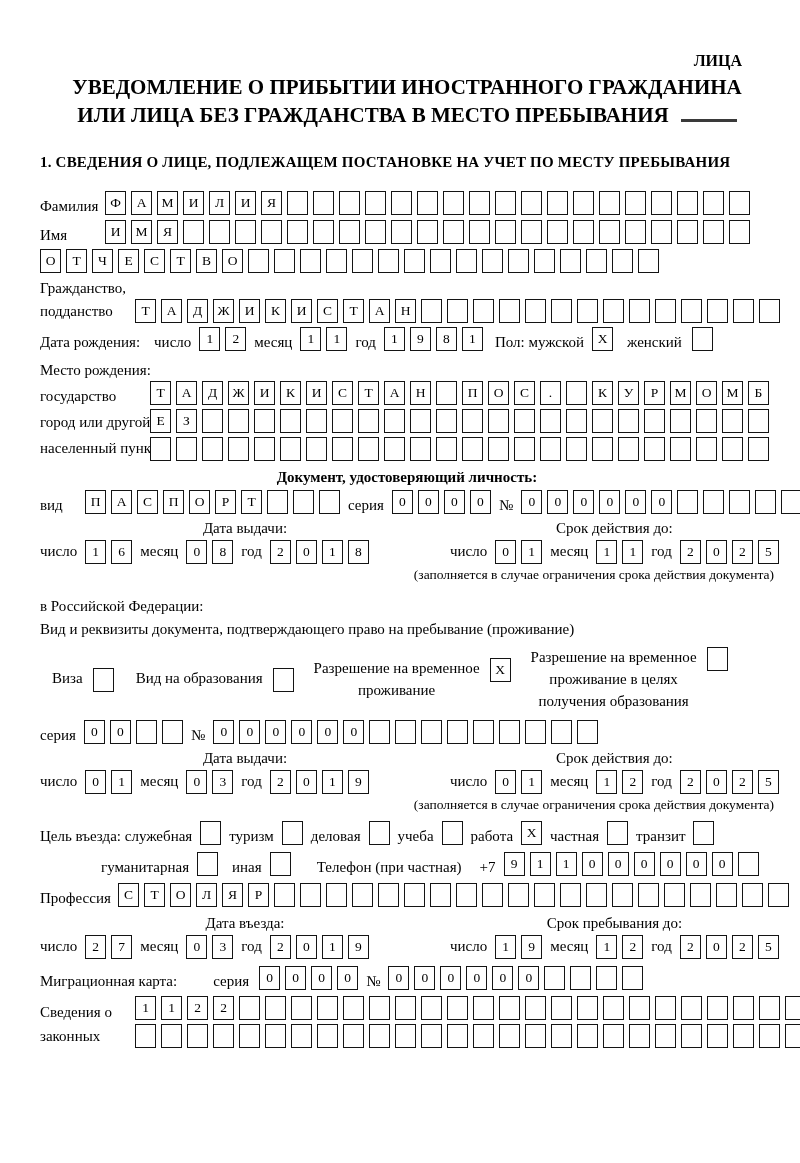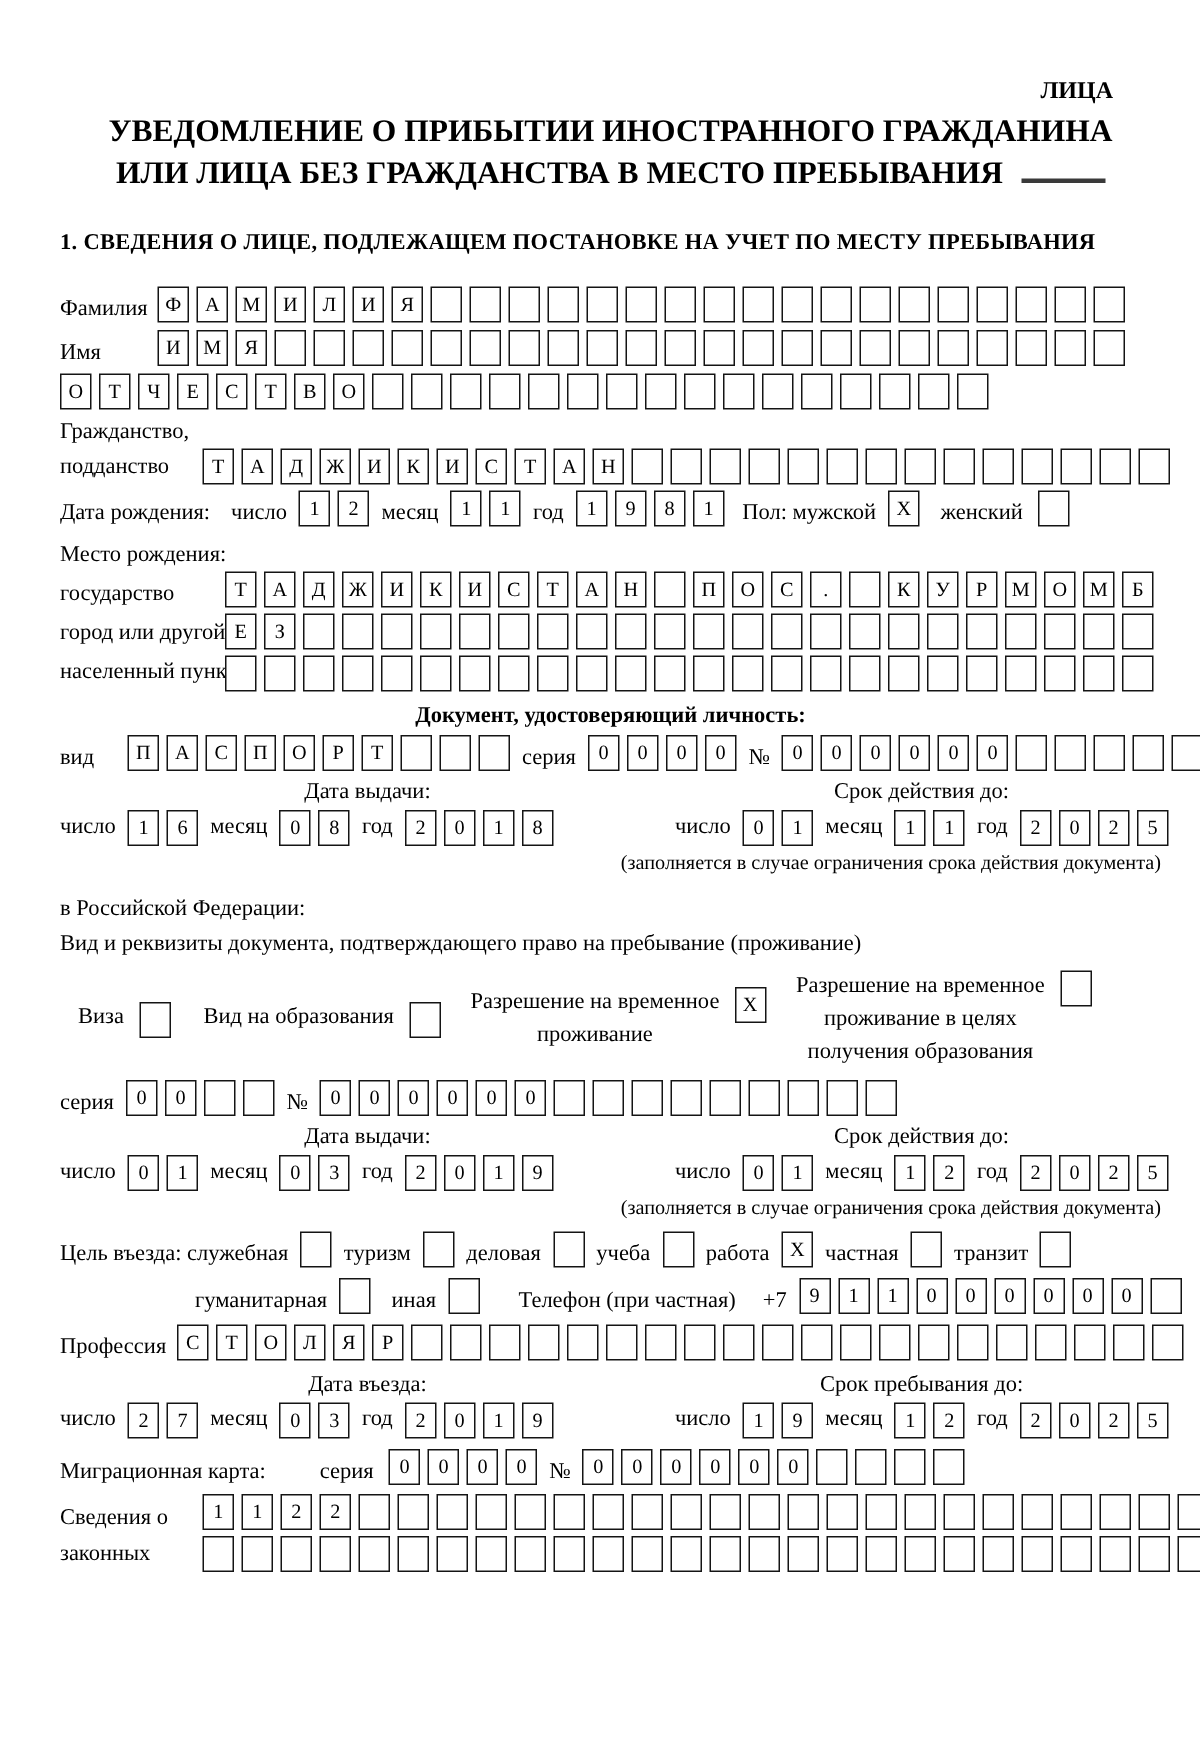--- a/index.html
+++ b/index.html
@@ -526,21 +526,21 @@
     <span class="inl gap8">частная</span>
     <span class="cg">
         <span class="c"></span>
       </span>
     <span class="inl gap8">транзит</span>
     <span class="cg">
         <span class="c"></span>
       </span>
   </div>
 
-  <div class="frow" style="margin-top:7px;margin-left:90px">
+  <div class="frow" style="margin-top:7px;margin-left:61px">
     <span class="inl gapr">гуманитарная</span>
     <span class="cg">
         <span class="c"></span>
       </span>
     <span class="inl gap8" style="margin-left:14px">иная</span>
     <span class="cg">
         <span class="c"></span>
       </span>
     <span class="inl" style="margin-left:26px;margin-right:18px">Телефон (при частная)</span>
     <span class="inl gapr">+7</span>

